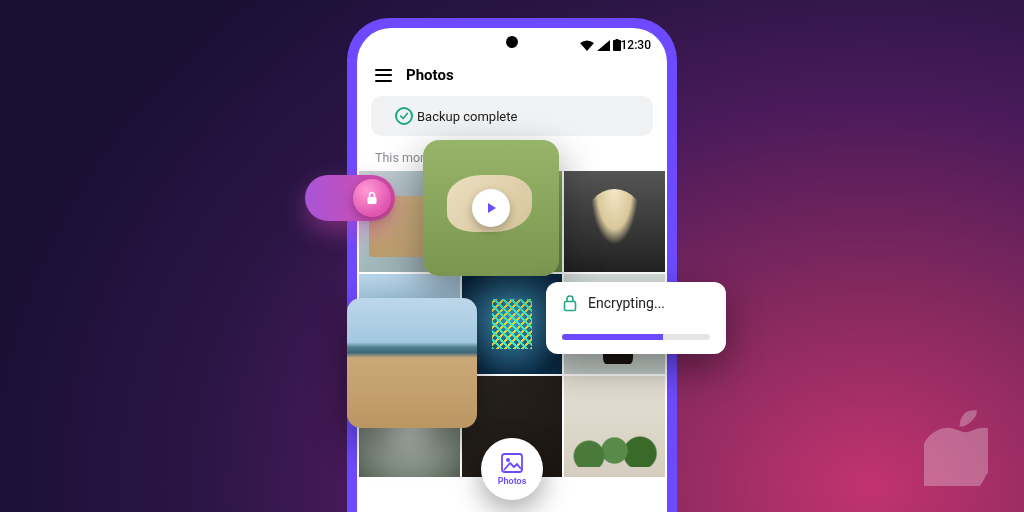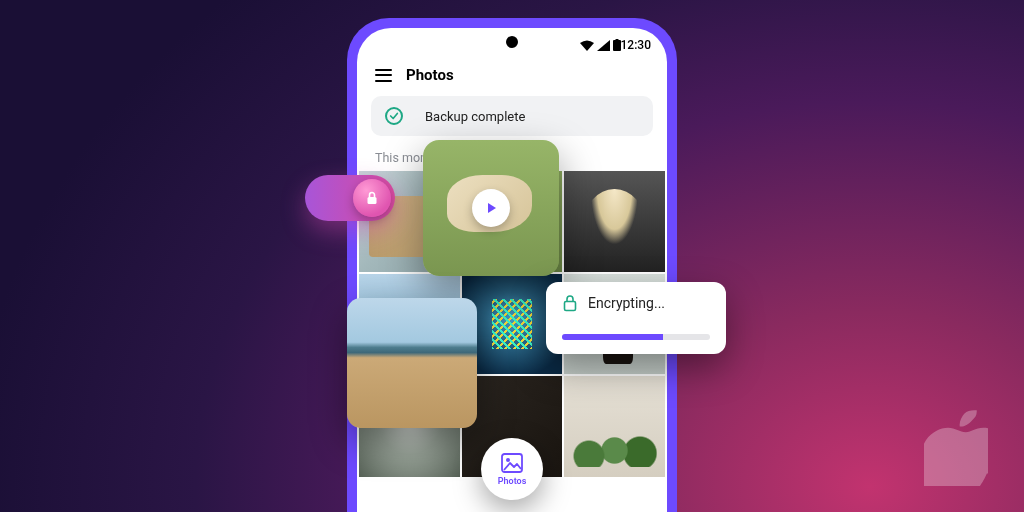--- a/index.html
+++ b/index.html
@@ -60,22 +60,22 @@
     padding: 10px 18px 12px;
   }
   .app-header .title { font-weight: 700; font-size: 15px; }
 
   .banner {
     margin: 0 14px 14px;
     background: #f1f2f4;
     border-radius: 10px;
     display: flex;
     align-items: center;
-    gap: 22px;
-    padding: 11px 14px;
+    gap: 4px;
+    padding: 11px 24px;
     font-size: 13px;
     color: #222;
   }
   .check-circle {
     width: 18px; height: 18px;
     border: 2px solid #1ea885;
     border-radius: 50%;
     display:flex;align-items:center;justify-content:center;
     flex-shrink:0;
   }

